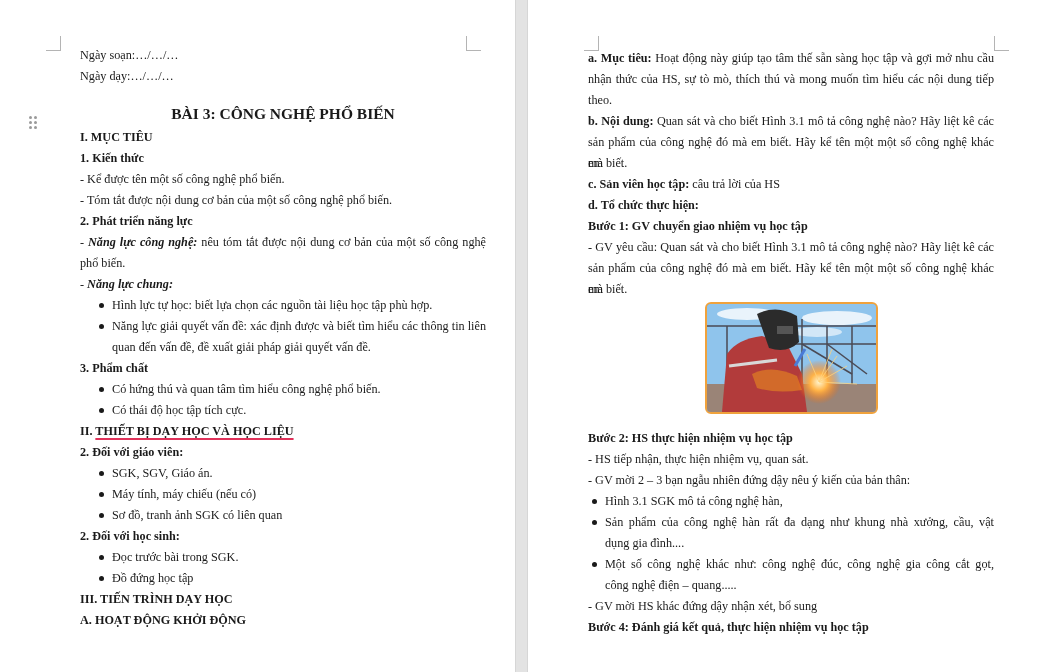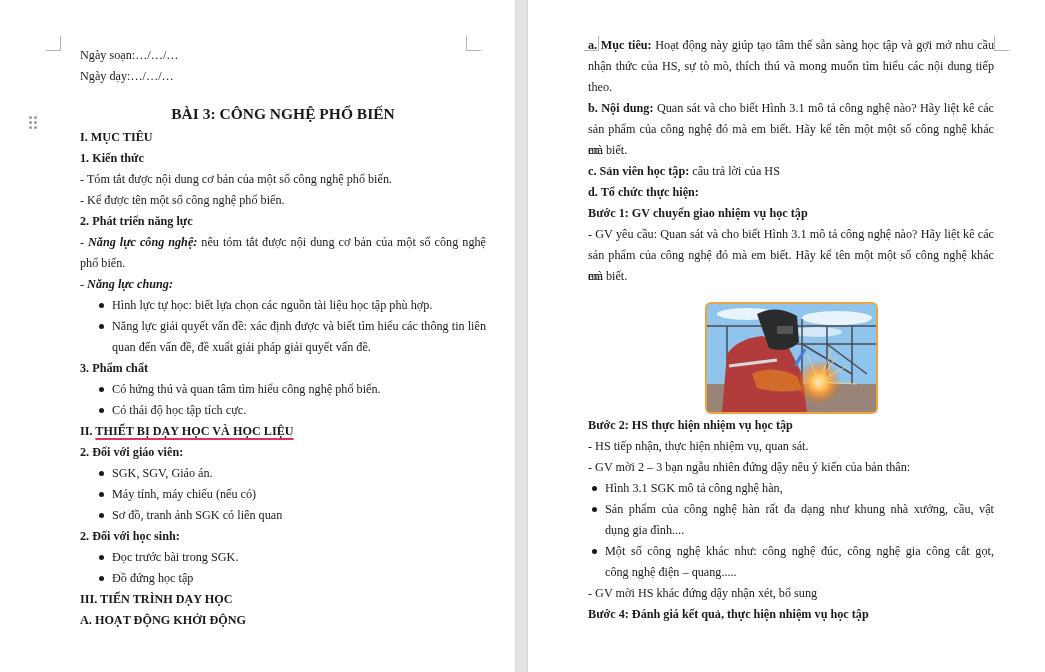--- a/index.html
+++ b/index.html
@@ -69,22 +69,22 @@
       <span></span>
   </div>
 
   <div class="text" style="left:60px; top:45px; width:406px;margin-left:20px;">
     <div class="line">Ngày soạn:…/…/…</div>
     <div class="line">Ngày dạy:…/…/…</div>
     <div style="height:14px;"></div>
     <div class="title">BÀI 3: CÔNG NGHỆ PHỔ BIẾN</div>
     <div class="line b">I. MỤC TIÊU</div>
     <div class="line b">1. Kiến thức</div>
+    <div class="line">- Kể được tên một số công nghệ phổ biến.</div>
     <div class="line">- Tóm tắt được nội dung cơ bản của một số công nghệ phổ biến.</div>
-    <div class="line">- Kể được tên một số công nghệ phổ biến.</div>
     <div class="line b">2. Phát triển năng lực</div>
     <div class="line justify">- <span class="bi">Năng lực công nghệ:</span><span> nêu tóm tắt được nội dung cơ bản của một số công nghệ</span></div>
     <div class="line">phổ biến.</div>
     <div class="line">- <span class="bi">Năng lực chung:</span></div>
     <div class="line bullet">Hình lực tự học: biết lựa chọn các nguồn tài liệu học tập phù hợp.</div>
     <div class="line bullet justify">Năng lực giải quyết vấn đề: xác định được và biết tìm hiểu các thông tin liên</div>
     <div class="line cont">quan đến vấn đề, đề xuất giải pháp giải quyết vấn đề.</div>
     <div class="line b">3. Phẩm chất</div>
     <div class="line bullet">Có hứng thú và quan tâm tìm hiểu công nghệ phổ biến.</div>
     <div class="line bullet">Có thái độ học tập tích cực.</div>
@@ -101,21 +101,21 @@
   </div>
 </div>
 
 <div class="gap"></div>
 
 <div class="page" id="page-right">
   <div class="crop tl" style="left:56px; top:36px;"></div>
   <div class="crop tr" style="left:466px; top:36px;"></div>
 </div>
 
-<div class="text" style="left:588px; top:35px; width:406px;">
+<div class="text" style="left:588px; top:48px; width:406px;">
   <div class="line justify"><span class="b">a. Mục tiêu:</span><span> Hoạt động này giúp tạo tâm thế sẵn sàng học tập và gợi mở nhu cầu</span></div>
   <div class="line justify">nhận thức của HS, sự tò mò, thích thú và mong muốn tìm hiểu các nội dung tiếp</div>
   <div class="line">theo.</div>
   <div class="line justify"><span class="b">b. Nội dung:</span><span> Quan sát và cho biết Hình 3.1 mô tả công nghệ nào? Hãy liệt kê các</span></div>
   <div class="line justify">sản phẩm của công nghệ đó mà em biết. Hãy kể tên một một số công nghệ khác mà</div>
   <div class="line">em biết.</div>
   <div class="line"><span class="b">c. Sản viên học tập:</span><span> câu trả lời của HS</span></div>
   <div class="line b">d. Tổ chức thực hiện:</div>
   <div class="line b">Bước 1: GV chuyển giao nhiệm vụ học tập</div>
   <div class="line justify">- GV yêu cầu: Quan sát và cho biết Hình 3.1 mô tả công nghệ nào? Hãy liệt kê các</div>

